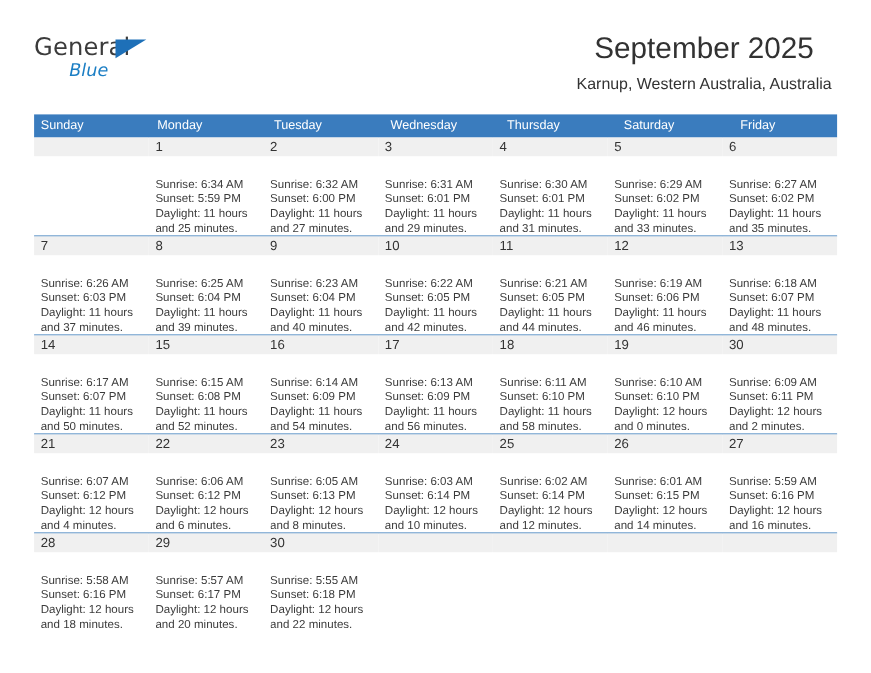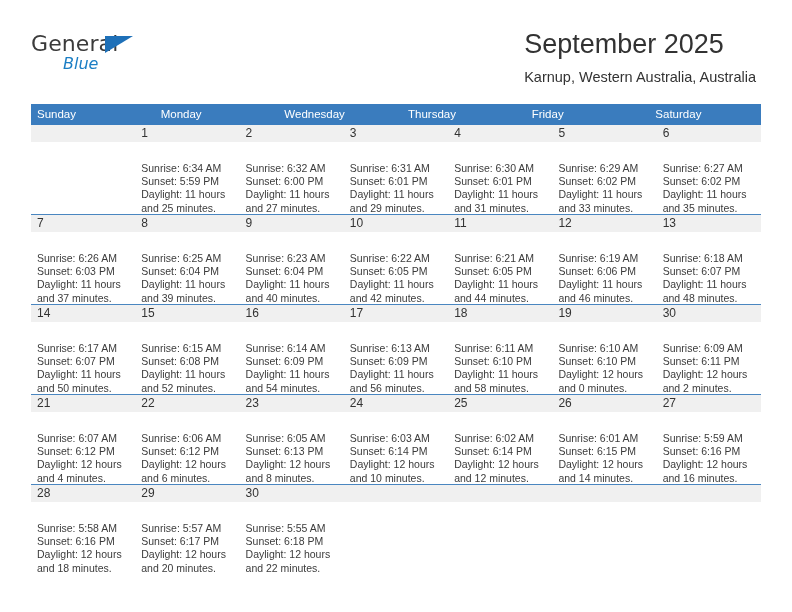--- a/index.html
+++ b/index.html
@@ -62,21 +62,21 @@
     color: #1b7ec4;
     font-family: "DejaVu Sans", sans-serif;
     font-weight: 400;
     font-style: italic;
   }
 
   .title-block {
     position: absolute;
     right: 36px;
     top: 27px;
-    text-align: left;
+    text-align: center;
   }
   .cal-title {
     font-size: 27px;
     font-weight: 400;
     color: #323232;
     line-height: 34px;
     white-space: nowrap;
   }
   .cal-subtitle {
     margin-top: 7px;
@@ -169,24 +169,25 @@
       <div class="cal-subtitle">Karnup, Western Australia, Australia</div>
     </div>
 
   </div>
 
   <div class="calendar">
 
     <div class="weekday-row">
       <div class="weekday-cell">Sunday</div>
       <div class="weekday-cell">Monday</div>
+      <div class="weekday-cell">Tuesday</div>
       <div class="weekday-cell">Wednesday</div>
       <div class="weekday-cell">Thursday</div>
+      <div class="weekday-cell">Saturday</div>
       <div class="weekday-cell">Friday</div>
-      <div class="weekday-cell">Saturday</div>
     </div>
 
     <div id="weeks-container">
         <div class="week-row">
           <div class="week-cells">
             <div class="day-cell empty">
               <div class="day-number"></div>
             </div>
             <div class="day-cell">
               <div class="day-number">1</div>

